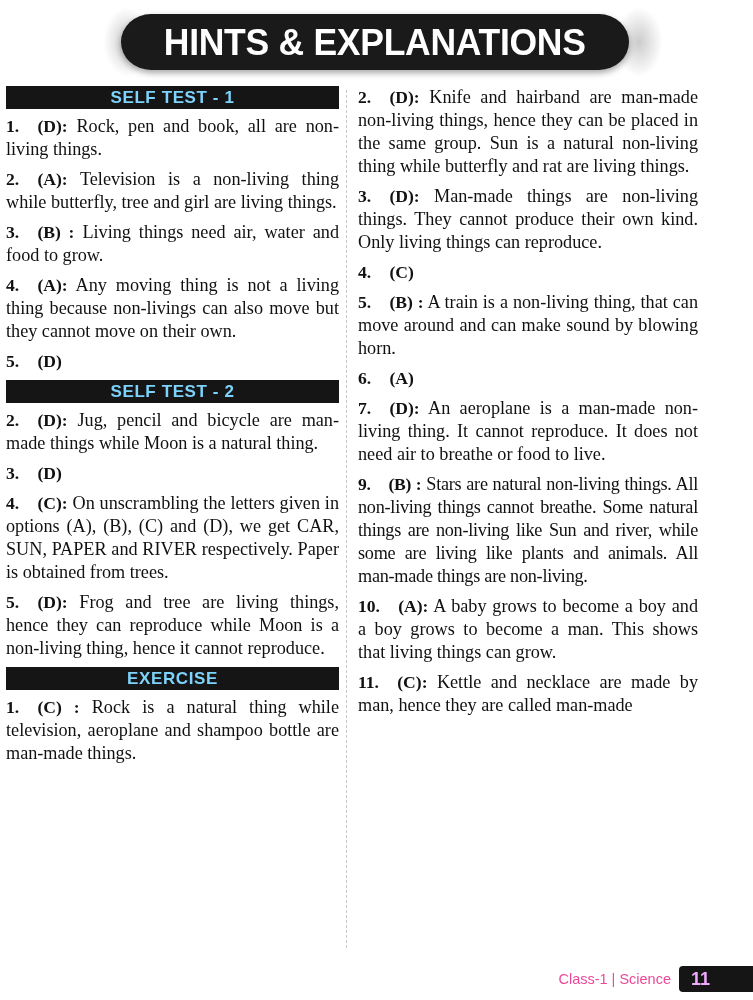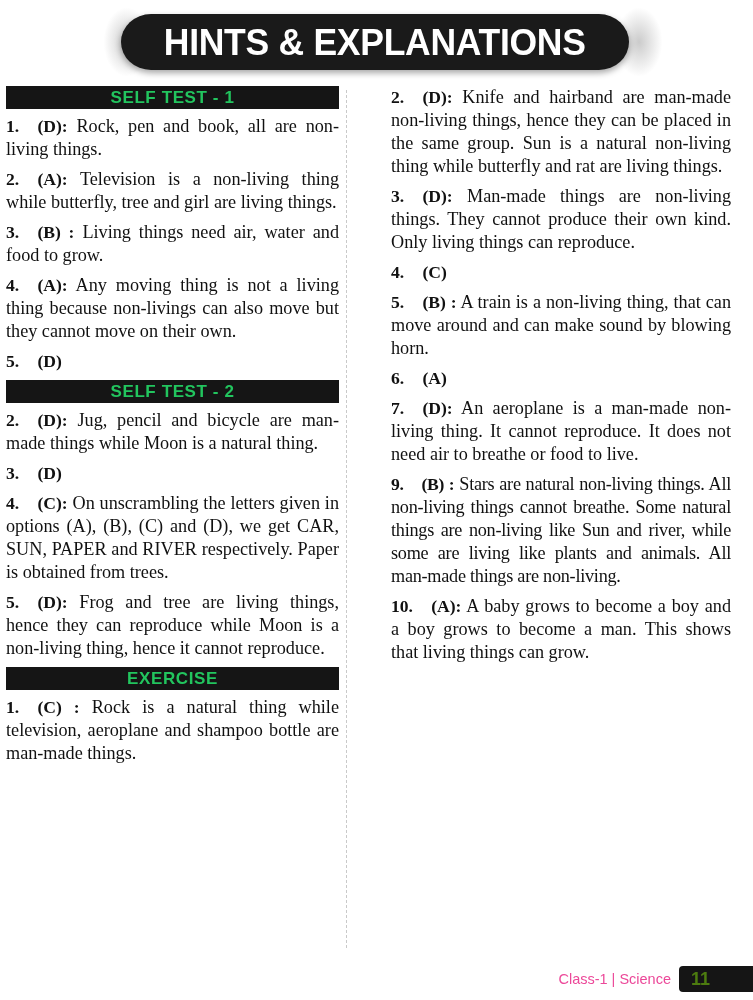--- a/index.html
+++ b/index.html
@@ -67,21 +67,21 @@
     top: 86px;
     width: 753px;
     height: 868px;
   }
   .col {
     position: absolute;
     top: 0;
     height: 868px;
   }
   .col-left  { left: 6px;   width: 333px; }
-  .col-right { left: 358px; width: 340px; margin-left: 33px; }
+  .col-right { left: 358px; width: 340px; }
 
   .divider {
     position: absolute;
     left: 346px;
     top: 4px;
     width: 1px;
     height: 858px;
     background: repeating-linear-gradient(
       to bottom,
       #c9c9c9 0px, #c9c9c9 3px,
@@ -94,21 +94,21 @@
     height: 23px;
     margin: 7px 0 6px 0;
     display: flex;
     align-items: center;
     justify-content: center;
   }
   .section-bar-label {
     font-family: "Liberation Sans Narrow", "Liberation Sans", sans-serif;
     font-weight: bold;
     font-size: 17px;
-    color: #22c55e;
+    color: #7dd3fc;
     letter-spacing: 0.6px;
     line-height: 1;
     white-space: nowrap;
   }
 
   
   .entry {
     display: block;
     margin: 0 0 7px 0;
     font-size: 18.2px;
@@ -145,21 +145,21 @@
   }
   .footer-label {
     font-family: "Liberation Sans", sans-serif;
     font-size: 14.5px;
     color: #ec4899;
     margin-right: 8px;
     white-space: nowrap;
   }
   .footer-page {
     background: #151515;
-    color: #4d7c0f;
+    color: #f0abfc;
     font-family: "Liberation Sans", sans-serif;
     font-weight: bold;
     font-size: 18px;
     height: 26px;
     min-width: 74px;
     padding: 0 10px 0 12px;
     border-radius: 4px 0 0 4px;
     display: flex;
     align-items: center;
     justify-content: flex-start;
@@ -204,20 +204,21 @@
     </div>
   <div class="col col-right" id="col-right">
       <p class="entry"><span class="num">2.</span>  <span class="opt">(D):</span><span class="txt"> Knife and hairband are man-made non-living things, hence they can be placed in the same group. Sun is a natural non-living thing while butterfly and rat are living things.</span></p>
       <p class="entry"><span class="num">3.</span>  <span class="opt">(D):</span><span class="txt"> Man-made things are non-living things. They cannot produce their own kind. Only living things can reproduce.</span></p>
       <p class="entry"><span class="num">4.</span>  <span class="opt">(C)</span></p>
       <p class="entry"><span class="num">5.</span>  <span class="opt">(B) :</span><span class="txt"> A train is a non-living thing, that can move around and can make sound by blowing horn.</span></p>
       <p class="entry"><span class="num">6.</span>  <span class="opt">(A)</span></p>
       <p class="entry"><span class="num">7.</span>  <span class="opt">(D):</span><span class="txt"> An aeroplane is a man-made non-living thing. It cannot reproduce. It does not need air to breathe or food to live.</span></p>
       <p class="entry condensed"><span class="num">9.</span>  <span class="opt">(B) :</span><span class="txt"> Stars are natural non-living things. All non-living things cannot breathe. Some natural things are non-living like Sun and river, while some are living like plants and animals. All man-made things are non-living.</span></p>
       <p class="entry"><span class="num">10.</span>  <span class="opt">(A):</span><span class="txt"> A baby grows to become a boy and a boy grows to become a man. This shows that living things can grow.</span></p>
+      <p class="entry"><span class="num">11.</span>  <span class="opt">(C):</span><span class="txt"> Kettle and necklace are made by man, hence they are called man-made</span></p>
     </div>
 
 </div>
 
 <div class="footer">
   <span class="footer-label">Class-1 | Science</span>
   <span class="footer-page">11</span>
 </div>
 
 </body></html>

